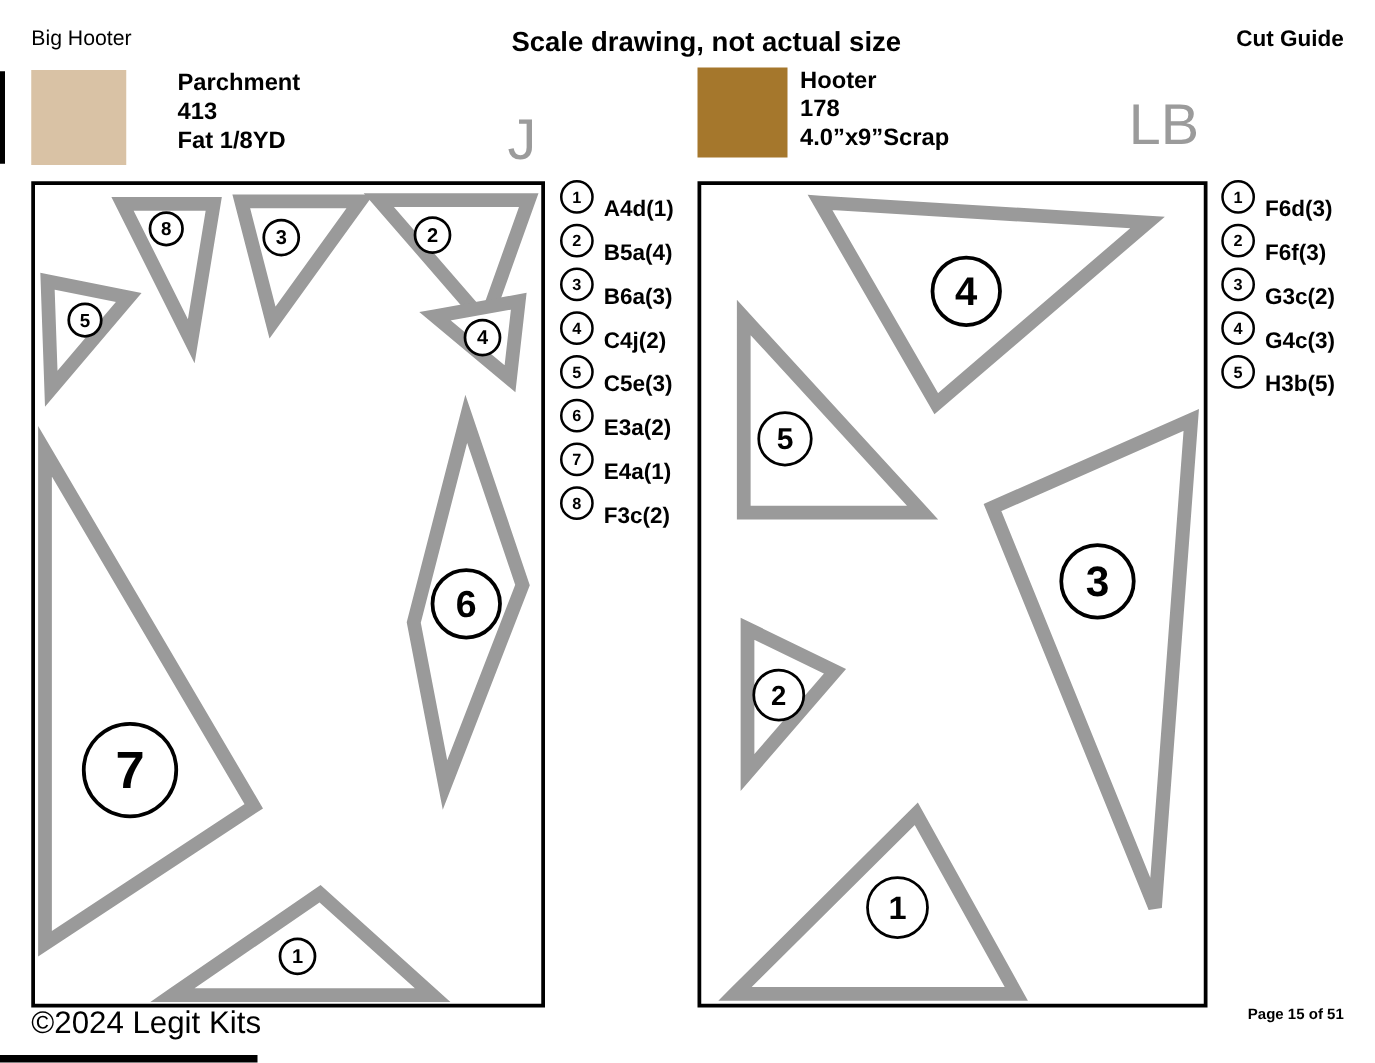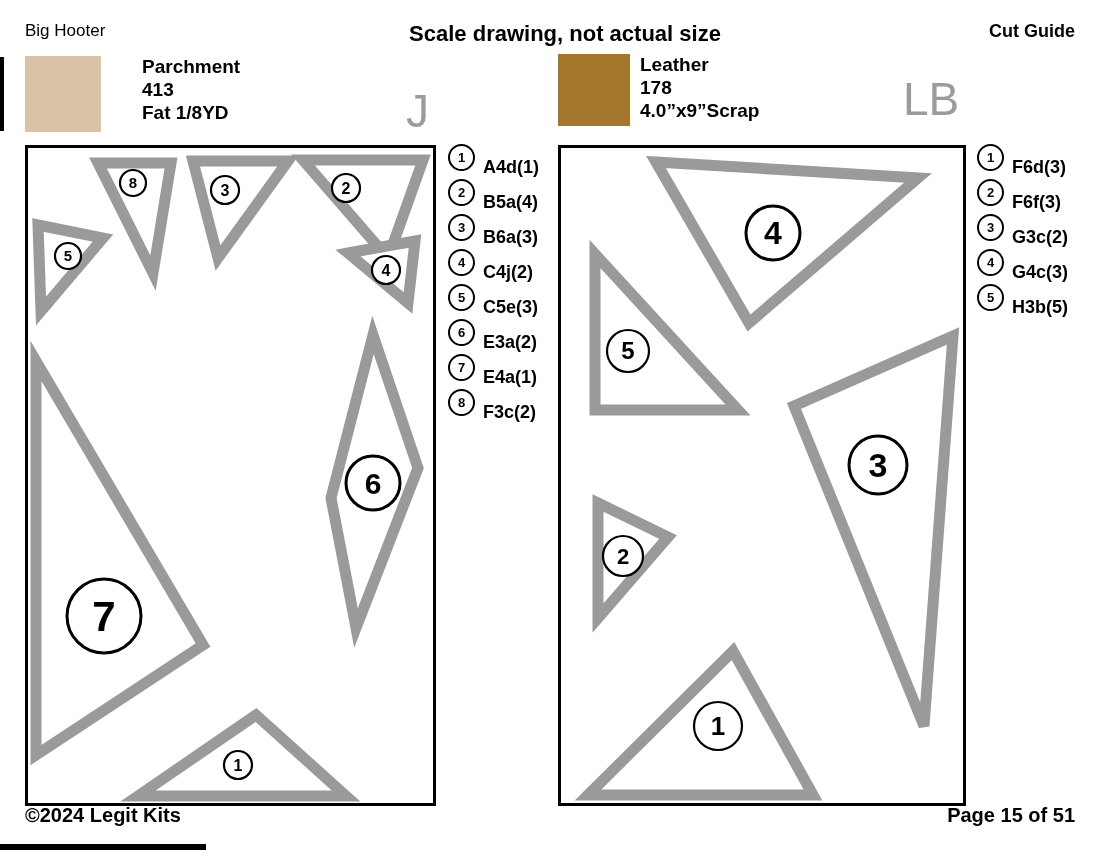--- a/index.html
+++ b/index.html
@@ -34,43 +34,43 @@
   .legend-l { left: 448px; top: 146px; }
   .legend-r { left: 977px; top: 146px; }
   .legend-item { display: flex; align-items: center; height: 23px; }
   .legend-circle {
     width: 23px; height: 23px; border: 2px solid #000; border-radius: 50%;
     display: flex; align-items: center; justify-content: center;
     font-size: 13px; font-weight: bold; flex: 0 0 auto; background: #fff;
   }
   .legend-label { margin-left: 8px; font-size: 18px; font-weight: bold; white-space: nowrap; margin-top: 20px; }
 
-  .foot-copy { position: absolute; left: 25px;  top: 804px; font-size: 20px; font-weight: bold; }
-  .foot-page { position: absolute; right: 25px; top: 804px; font-size: 20px; font-weight: bold; }
+  .foot-copy { position: absolute; left: 25px;  top: 804px; font-size: 25px; font-weight: normal; }
+  .foot-page { position: absolute; right: 25px; top: 804px; font-size: 12px; font-weight: bold; }
 
   .mark-left   { position: absolute; left: 0; top: 57px;  width: 4px;  height: 74px; background: #000; }
   .mark-bottom { position: absolute; left: 0; top: 844px; width: 206px; height: 6px; background: #000; }
 </style>
 </head>
 <body>
 
 <div class="hdr-title">Big Hooter</div>
 <div class="hdr-subtitle">Scale drawing, not actual size</div>
 <div class="hdr-cut">Cut Guide</div>
 
 <div class="swatch swatch-l" style="background: rgb(217, 194, 165);"></div>
 <div class="swatch-text stxt-l">
   <div>Parchment</div>
   <div>413</div>
   <div>Fat 1/8YD</div>
 </div>
 
 <div class="swatch swatch-r" style="background: rgb(165, 119, 44);"></div>
 <div class="swatch-text stxt-r">
-  <div>Leather</div>
+  <div>Hooter</div>
   <div>178</div>
   <div>4.0”x9”Scrap</div>
 </div>
 
 <div class="panel-letter letter-l">J</div>
 <div class="panel-letter letter-r">LB</div>
 
 <svg class="panel panel-l" width="405" height="655" viewBox="0 0 405 655">
     <polygon points="70,15 143,15 125,125" fill="#ffffff" stroke="#9a9a9a" stroke-width="11" stroke-linejoin="miter"></polygon>
     <polygon points="165,13 260,13 190,110" fill="#ffffff" stroke="#9a9a9a" stroke-width="11" stroke-linejoin="miter"></polygon>

